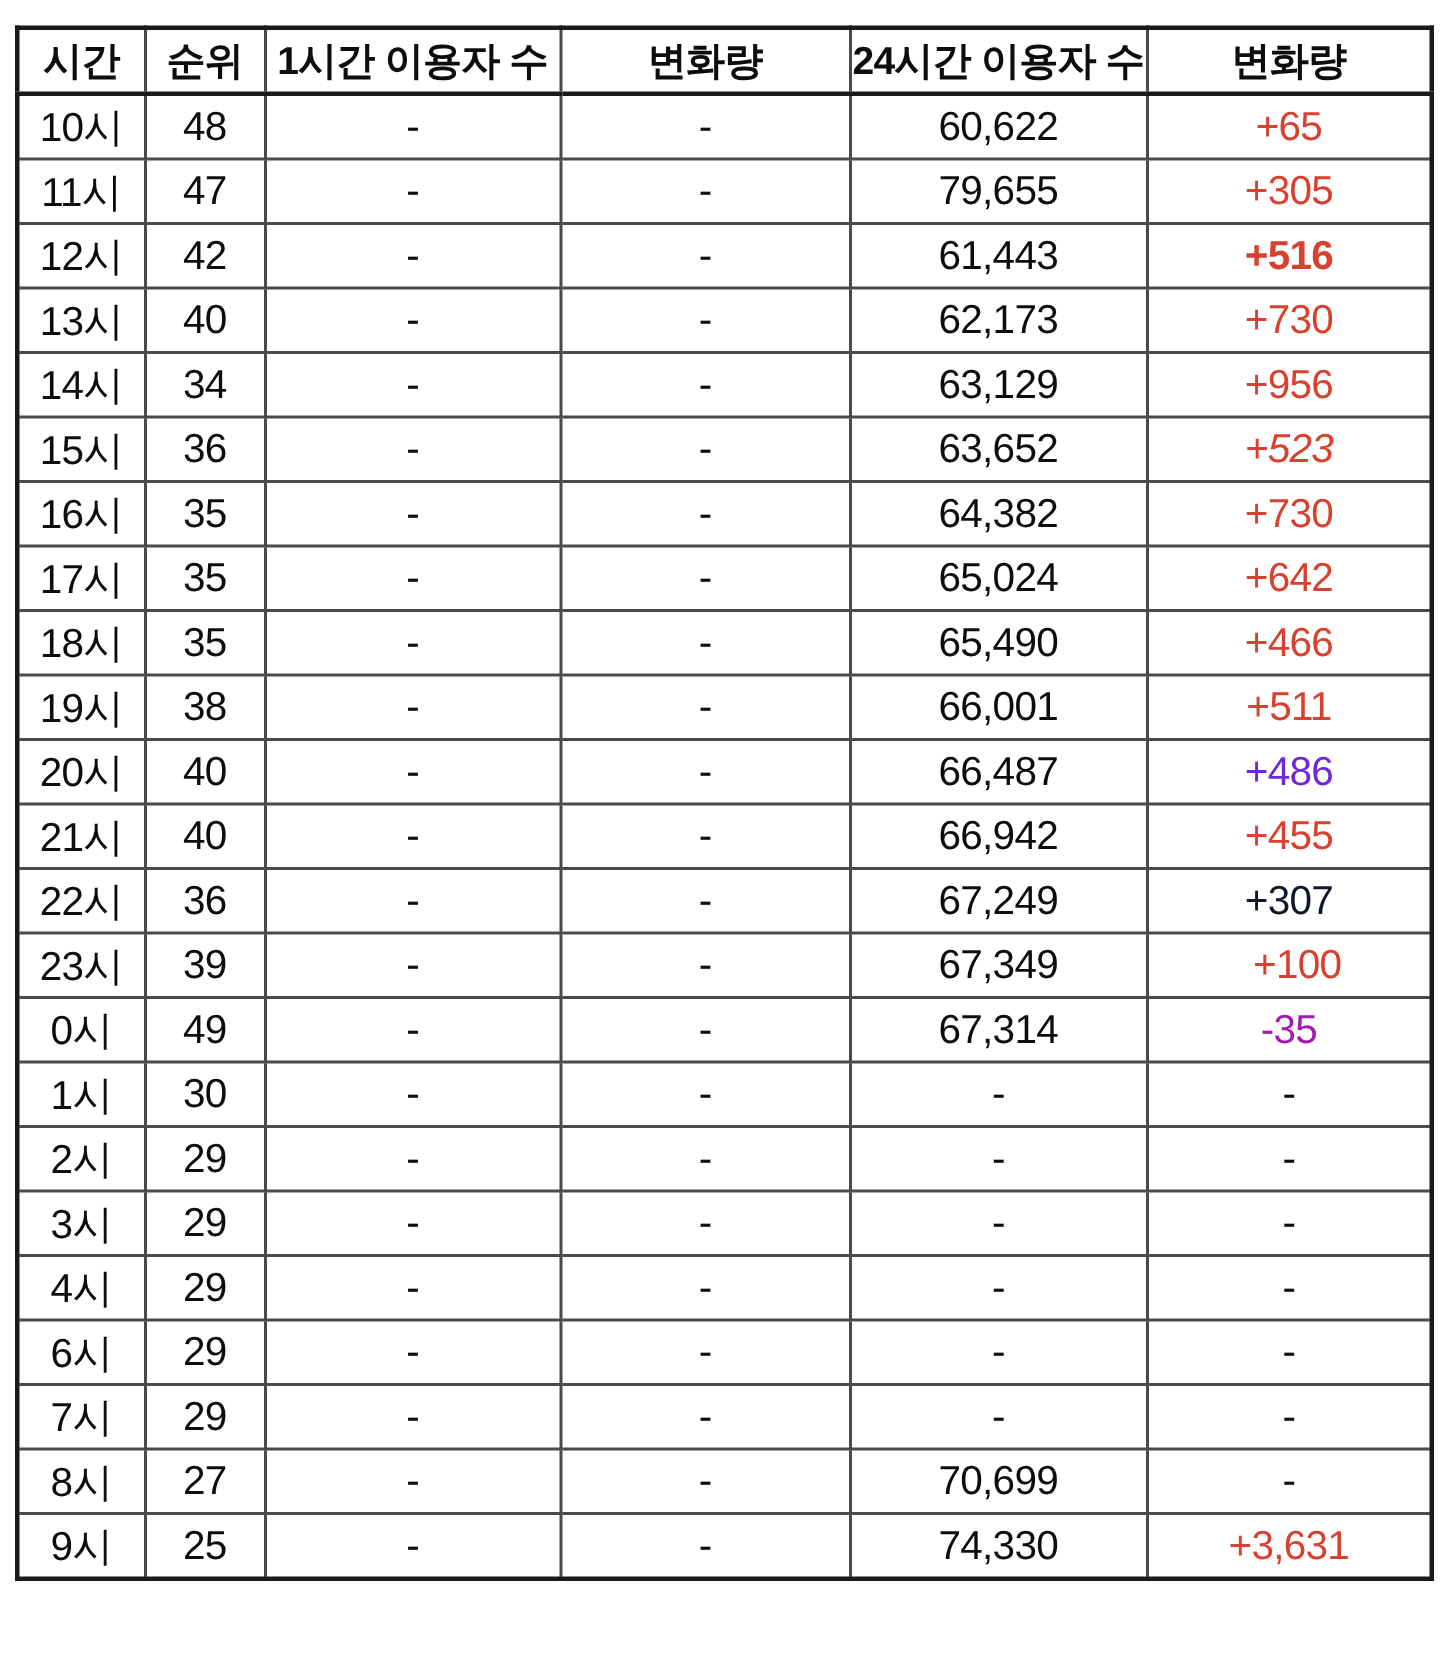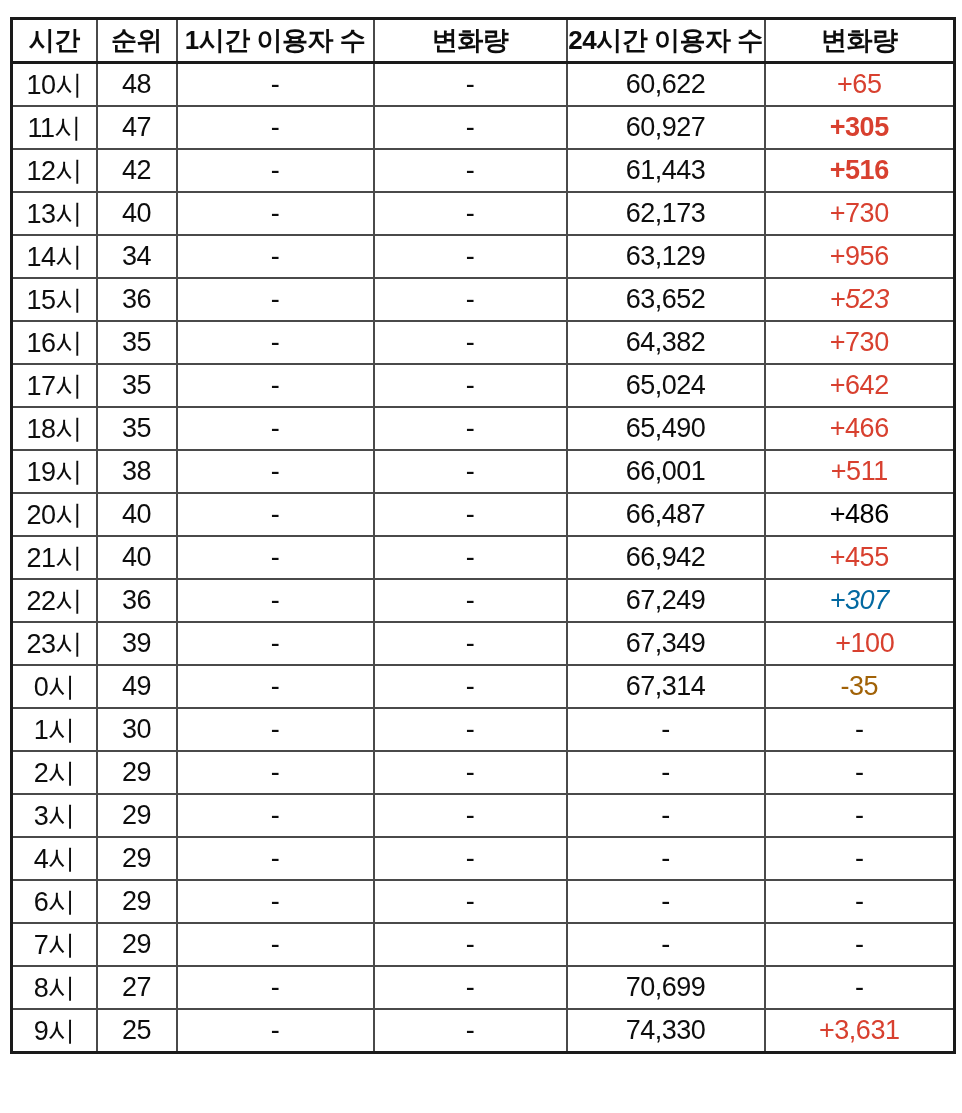--- a/index.html
+++ b/index.html
@@ -80,22 +80,22 @@
             <td>-</td>
             <td>-</td>
             <td>60,622</td>
             <td style="color: rgb(216, 64, 47);">+65</td>
           </tr>
           <tr>
             <td>11시</td>
             <td>47</td>
             <td>-</td>
             <td>-</td>
-            <td>60,927</td>
-            <td style="color: rgb(216, 64, 47); font-weight: bold;">+305</td>
+            <td>79,655</td>
+            <td style="color: rgb(216, 64, 47);">+305</td>
           </tr>
           <tr>
             <td>12시</td>
             <td>42</td>
             <td>-</td>
             <td>-</td>
             <td>61,443</td>
             <td style="color: rgb(216, 64, 47); font-weight: bold;">+516</td>
           </tr>
           <tr>
@@ -153,53 +153,53 @@
             <td>-</td>
             <td>66,001</td>
             <td style="color: rgb(216, 64, 47);">+511</td>
           </tr>
           <tr>
             <td>20시</td>
             <td>40</td>
             <td>-</td>
             <td>-</td>
             <td>66,487</td>
-            <td style="color: #000000;">+486</td>
+            <td style="color: #6d28d9;">+486</td>
           </tr>
           <tr>
             <td>21시</td>
             <td>40</td>
             <td>-</td>
             <td>-</td>
             <td>66,942</td>
             <td style="color: rgb(216, 64, 47);">+455</td>
           </tr>
           <tr>
             <td>22시</td>
             <td>36</td>
             <td>-</td>
             <td>-</td>
             <td>67,249</td>
-            <td style="color: #0369a1; font-style: italic;">+307</td>
+            <td style="color: #0f172a;">+307</td>
           </tr>
           <tr>
             <td>23시</td>
             <td>39</td>
             <td>-</td>
             <td>-</td>
             <td>67,349</td>
             <td style="color: rgb(216, 64, 47); padding-left: 11px;">+100</td>
           </tr>
           <tr>
             <td>0시</td>
             <td>49</td>
             <td>-</td>
             <td>-</td>
             <td>67,314</td>
-            <td style="color: #a16207; margin-left: 29px;">-35</td>
+            <td style="color: #a21caf; margin-left: 29px;">-35</td>
           </tr>
           <tr>
             <td>1시</td>
             <td>30</td>
             <td>-</td>
             <td>-</td>
             <td>-</td>
             <td>-</td>
           </tr>
           <tr>

